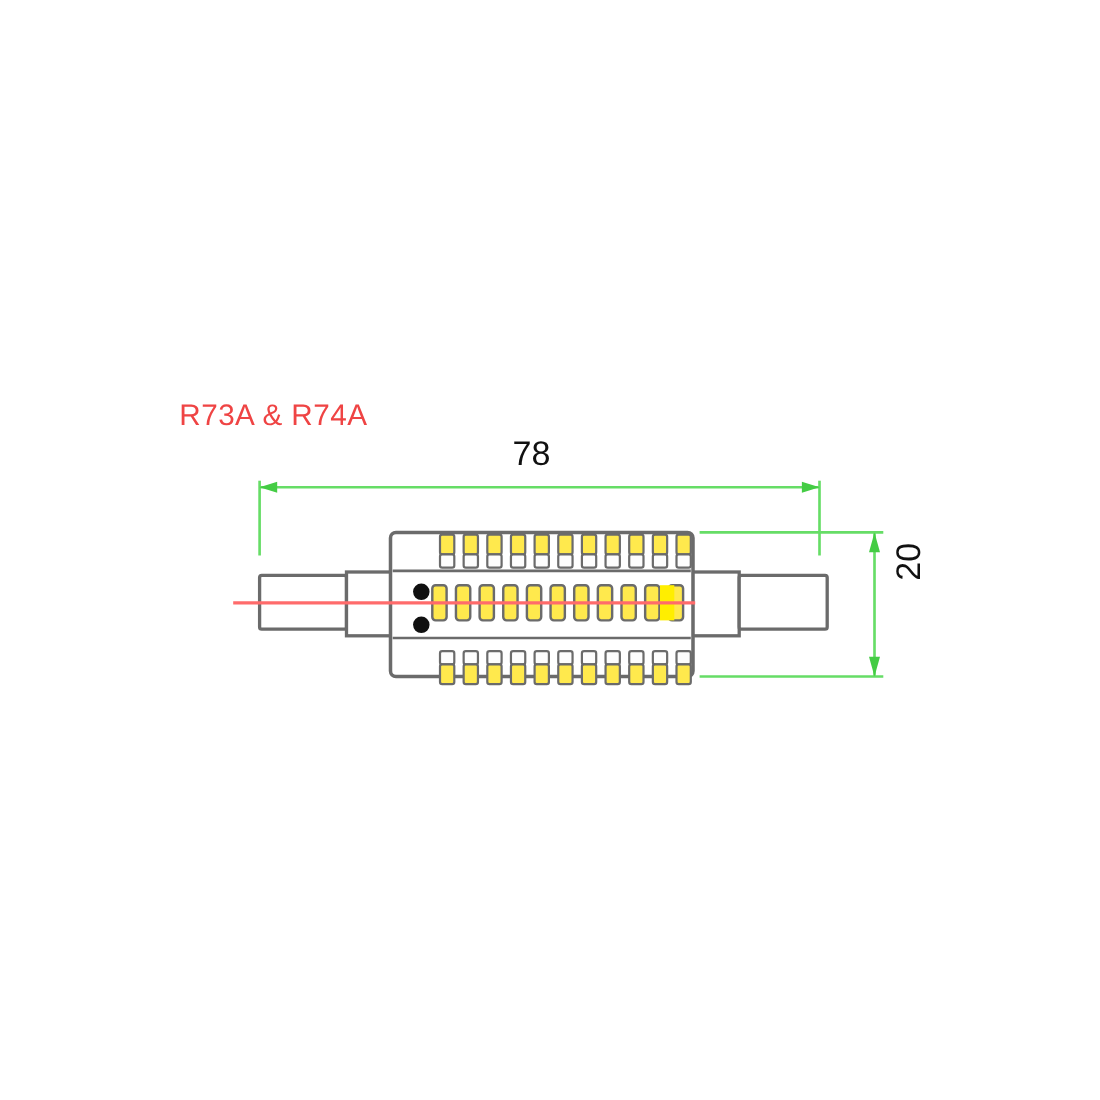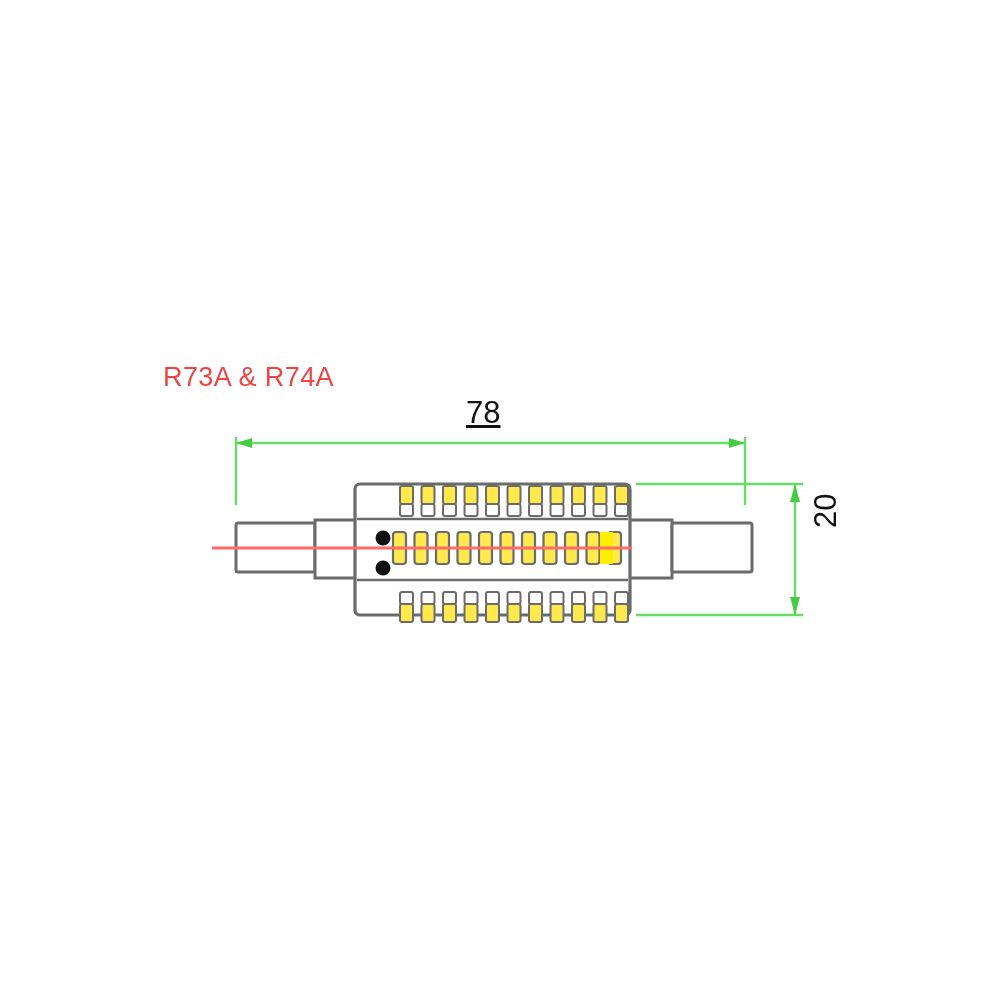--- a/index.html
+++ b/index.html
@@ -32,21 +32,20 @@
     white-space: nowrap;
   }
   .dim-label-h {
     position: absolute;
     left: 466px;
     top: 395px;
     font-size: 31px;
     color: #111111;
     font-family: "Liberation Sans", sans-serif;
     white-space: nowrap;
-    text-decoration: underline;
   }
   .dim-label-v {
     position: absolute;
     left: 808px;
     top: 528px;
     font-size: 31px;
     color: #111111;
     font-family: "Liberation Sans", sans-serif;
     white-space: nowrap;
     transform: rotate(-90deg);

